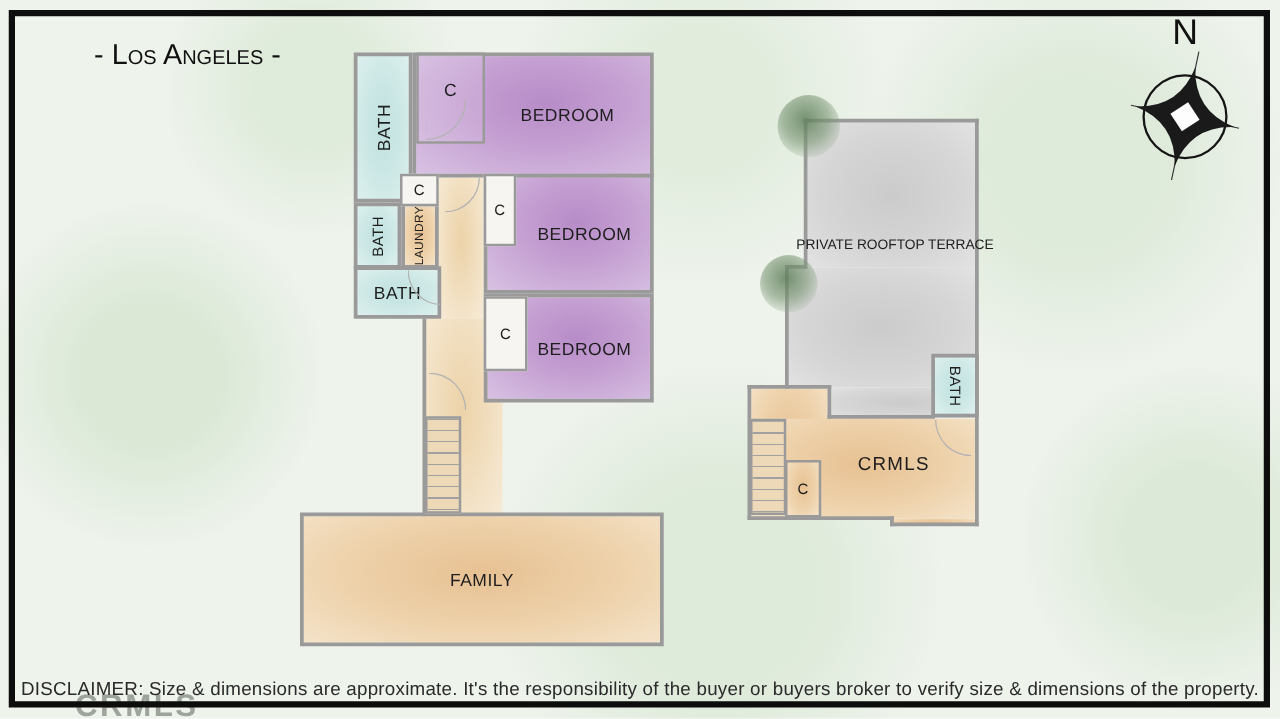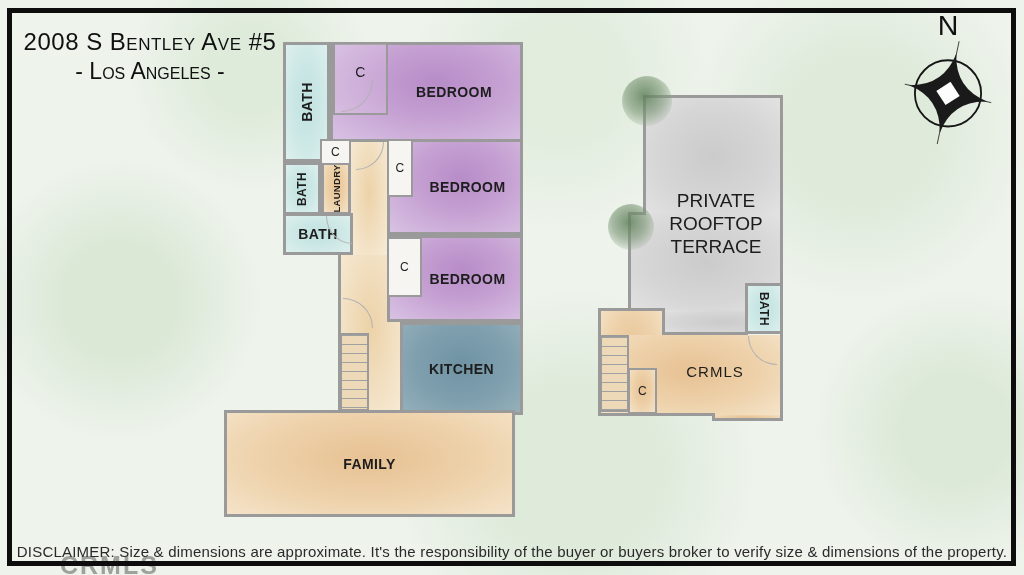--- a/index.html
+++ b/index.html
@@ -13,21 +13,21 @@
       radial-gradient(circle at 250px 70px,  rgba(208,227,201,.5) 0 45px, rgba(208,227,201,0) 120px),
       radial-gradient(circle at 955px 430px, rgba(203,223,196,.5) 0 55px, rgba(203,223,196,0) 140px),
       radial-gradient(circle at 560px 80px,  rgba(208,227,201,.4) 0 60px, rgba(208,227,201,0) 150px),
       #eef3ec;
   }
   .frame{position:absolute;left:7px;top:8px;width:1009px;height:558px;border:5px solid #0d0d0d;box-sizing:border-box;z-index:6;pointer-events:none;}
   .title-block{position:absolute;left:20px;top:28px;width:260px;text-align:center;z-index:4;color:#101010;}
   .title-main{font-size:24px;font-variant:small-caps;letter-spacing:.5px;}
   .title-sub{font-size:23px;font-variant:small-caps;margin-top:2px;}
   .room,.fill,.wall,.closet,.stairs,.arc,.abs-label,.tree{position:absolute;box-sizing:border-box;}
-  .room{border:3px solid #9a9a9a;display:flex;align-items:center;justify-content:center;z-index:2;font-weight:bold;}
+  .room{border:3px solid #9a9a9a;display:flex;align-items:center;justify-content:center;z-index:2;}
   .fill{z-index:1;}
   .wall{background:#9a9a9a;z-index:2;}
   .closet{border:2px solid #9a9a9a;display:flex;align-items:center;justify-content:center;z-index:3;}
   .lbl{font-size:14px;color:#1d1d1d;letter-spacing:.4px;white-space:nowrap;z-index:4;}
   .lbl.small{font-size:12px;}
   .lbl.tiny{font-size:9.5px;letter-spacing:.3px;}
   .rot-up{transform:rotate(-90deg);}
   .rot-down{transform:rotate(90deg);}
   .abs-label{z-index:4;color:#1d1d1d;text-align:center;}
   .purple{background:radial-gradient(ellipse at 55% 40%, #b78cc8 0%, #c5a0d2 45%, #d8c2e3 100%);}
@@ -50,21 +50,20 @@
   .compass{position:absolute;left:902px;top:6px;z-index:4;}
   .disclaimer{position:absolute;left:0;top:543px;width:100%;text-align:center;font-size:15px;color:#2a2a2a;letter-spacing:.2px;z-index:5;}
   .watermark{position:absolute;left:60px;top:551px;font-size:25px;font-weight:bold;letter-spacing:2px;color:#8f968f;opacity:.85;z-index:4;}
 </style>
 </head>
 <body>
 
 <div id="stage">
 
   <div class="title-block">
-    <div class="title-main">2008 S Bentley Ave #5</div>
     <div class="title-sub">- Los Angeles -</div>
   </div>
 
   <div class="compass">
     <svg width="92" height="138" viewBox="0 0 100 150">
       <text x="50" y="32" text-anchor="middle" font-size="31" font-family="Liberation Sans, sans-serif" fill="#111">N</text>
       <line x1="62.1" y1="38.3" x2="37.9" y2="151.7" stroke="#333" stroke-width="1"></line>
       <line x1="3" y1="85" x2="97" y2="105" stroke="#333" stroke-width="1"></line>
       <circle cx="50" cy="95" r="36" fill="none" stroke="#151515" stroke-width="2"></circle>
       <path d="M59,52 Q57.5,90.1 93,104 Q54.9,102.5 41,138 Q42.5,99.9 7,86 Q45.1,87.5 59,52 Z" fill="#1a1a1a"></path>
@@ -115,25 +114,22 @@
   <div class="room purple" style="left:387px;top:235px;width:136px;height:87px;">
     <span class="lbl" style="margin-left:25px;">BEDROOM</span>
   </div>
   <div class="closet white" style="left:387px;top:237px;width:35px;height:60px;">
     <span class="lbl small">C</span>
   </div>
 
   <div class="arc tr" style="left:343px;top:298px;width:30px;height:30px;"></div>
   <div class="stairs" style="left:340px;top:333px;width:29px;height:78px;"></div>
 
-  <div class="room blue" style="left:400px;top:322px;width:123px;height:93px;">
-    <span class="lbl">KITCHEN</span>
-  </div>
 
-  <div class="room tan" style="left:224px;top:410px;width:291px;height:107px;">
+  <div class="room tan" style="left:240px;top:410px;width:291px;height:107px;">
     <span class="lbl">FAMILY</span>
   </div>
 
 
   <div class="fill gray" style="left:646px;top:98px;width:134px;height:116px;"></div>
   <div class="fill gray" style="left:631px;top:214px;width:149px;height:96px;"></div>
   <div class="fill gray" style="left:665px;top:310px;width:115px;height:24px;"></div>
 
   <div class="fill tan" style="left:601px;top:311px;width:61px;height:104px;"></div>
   <div class="fill tan" style="left:601px;top:335px;width:179px;height:80px;"></div>
@@ -155,21 +151,21 @@
   <div class="stairs" style="left:600px;top:335px;width:29px;height:77px;"></div>
   <div class="closet tan" style="left:628px;top:368px;width:29px;height:46px;">
     <span class="lbl small">C</span>
   </div>
 
   <div class="room teal" style="left:745px;top:283px;width:38px;height:51px;">
     <span class="lbl small rot-down">BATH</span>
   </div>
   <div class="arc bl" style="left:748px;top:336px;width:29px;height:29px;"></div>
 
-  <div class="abs-label" style="left:636px;top:190px;width:160px;font-size:19px;line-height:1.2;text-align:center;">PRIVATE ROOFTOP TERRACE</div>
+  <div class="abs-label" style="left:636px;top:190px;width:160px;font-size:11px;line-height:1.2;text-align:center;">PRIVATE ROOFTOP TERRACE</div>
   <div class="abs-label" style="left:672px;top:363px;width:86px;font-size:15px;letter-spacing:1px;">CRMLS</div>
 
   <div class="tree" style="left:622px;top:76px;width:50px;height:50px;"></div>
   <div class="tree" style="left:608px;top:204px;width:46px;height:46px;"></div>
 
   <div class="disclaimer">DISCLAIMER: Size &amp; dimensions are approximate. It's the responsibility of the buyer or buyers broker to verify size &amp; dimensions of the property.</div>
   <div class="watermark">CRMLS</div>
 
   <div class="frame"></div>
 </div>

